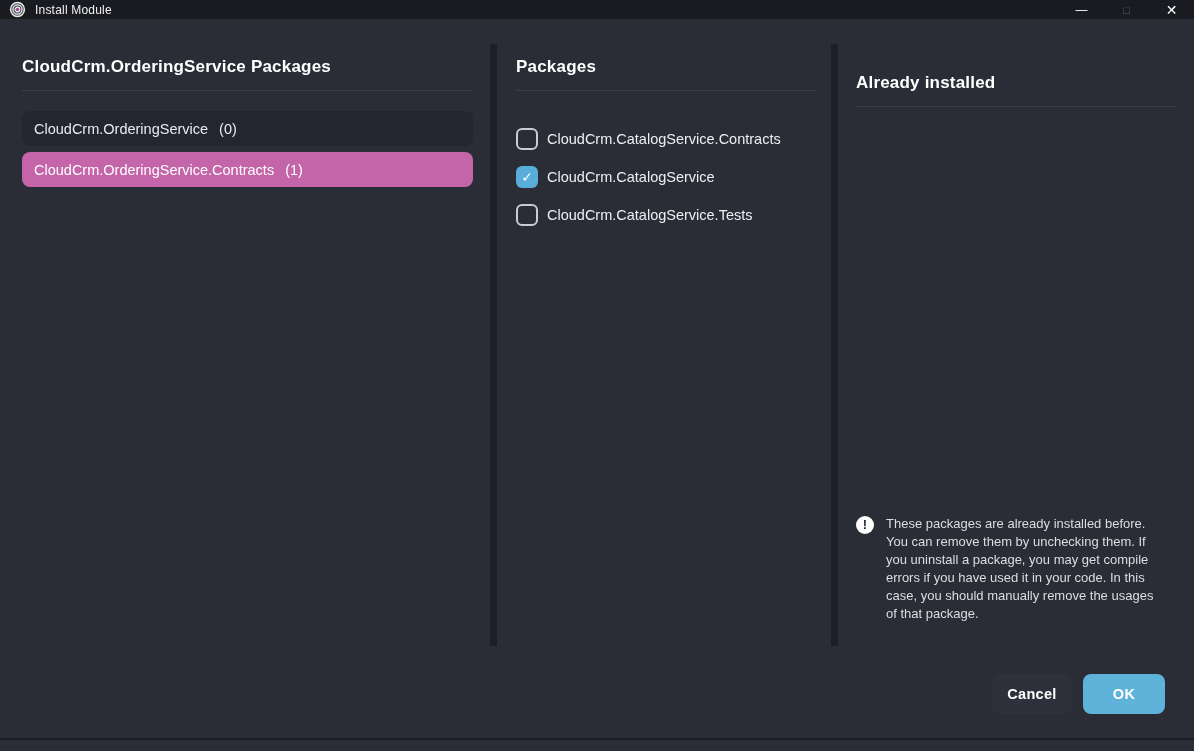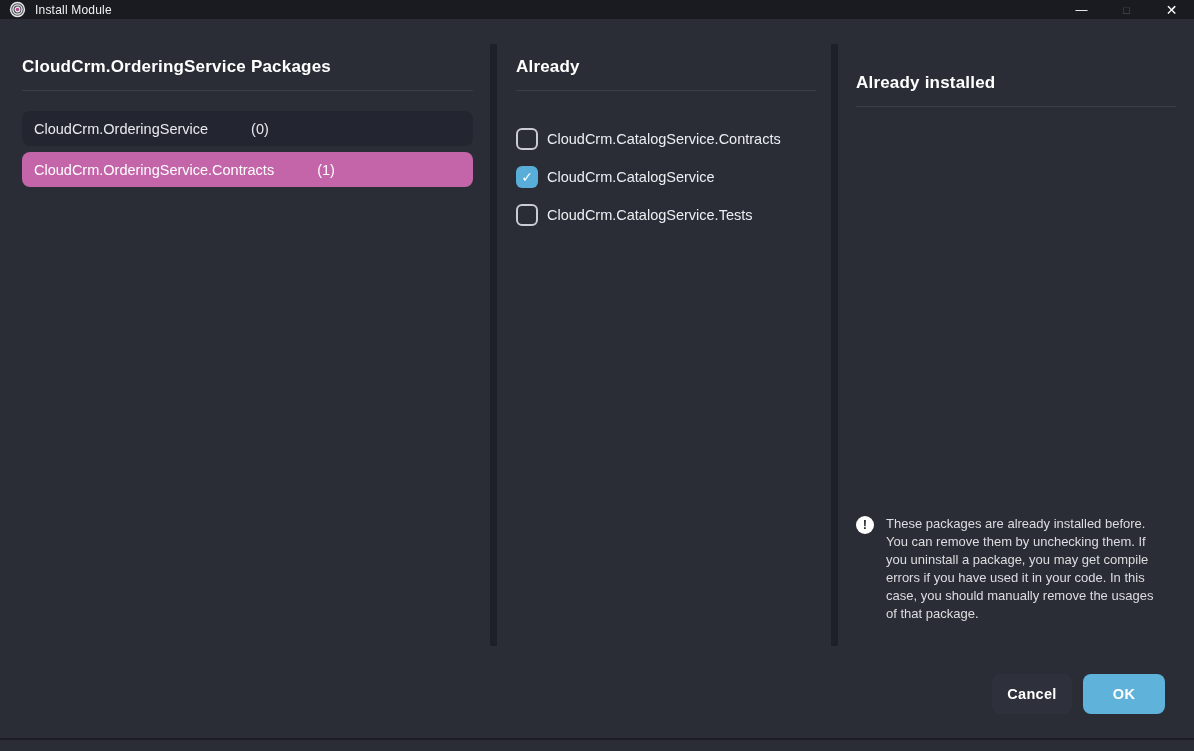--- a/index.html
+++ b/index.html
@@ -72,21 +72,20 @@
   .module-list { margin-top:20px; display:flex; flex-direction:column; gap:6px; }
   .module-row {
     height:35px;
     border-radius:8px;
     display:flex; align-items:center;
     padding:0 12px;
     font-size:14.5px;
     background:#232631;
     color:#e9eaee;
     cursor:default;
-    gap:32px;
   }
   .module-row.selected { background:#c464a9; color:#ffffff; }
   .module-count { margin-left:11px; }
 
   
   .package-list { margin-top:37px; display:flex; flex-direction:column; gap:16px; }
   .package-row { display:flex; align-items:center; height:22px; font-size:14.5px; }
   .checkbox {
     width:22px; height:22px;
     border-radius:6px;
@@ -186,21 +185,21 @@
       <div class="module-row selected">
         <span>CloudCrm.OrderingService.Contracts</span>
         <span class="module-count">(1)</span>
       </div>
     </div>
   </div>
 
   <div class="vdiv"></div>
 
   <div class="col col-mid">
-    <div class="panel-header">Already</div>
+    <div class="panel-header">Packages</div>
     <div class="package-list">
       <div class="package-row">
         <span class="checkbox"></span>
         <span class="package-label">CloudCrm.CatalogService.Contracts</span>
       </div>
       <div class="package-row">
         <span class="checkbox checked">
           <span>✓</span>
         </span>
         <span class="package-label">CloudCrm.CatalogService</span>

